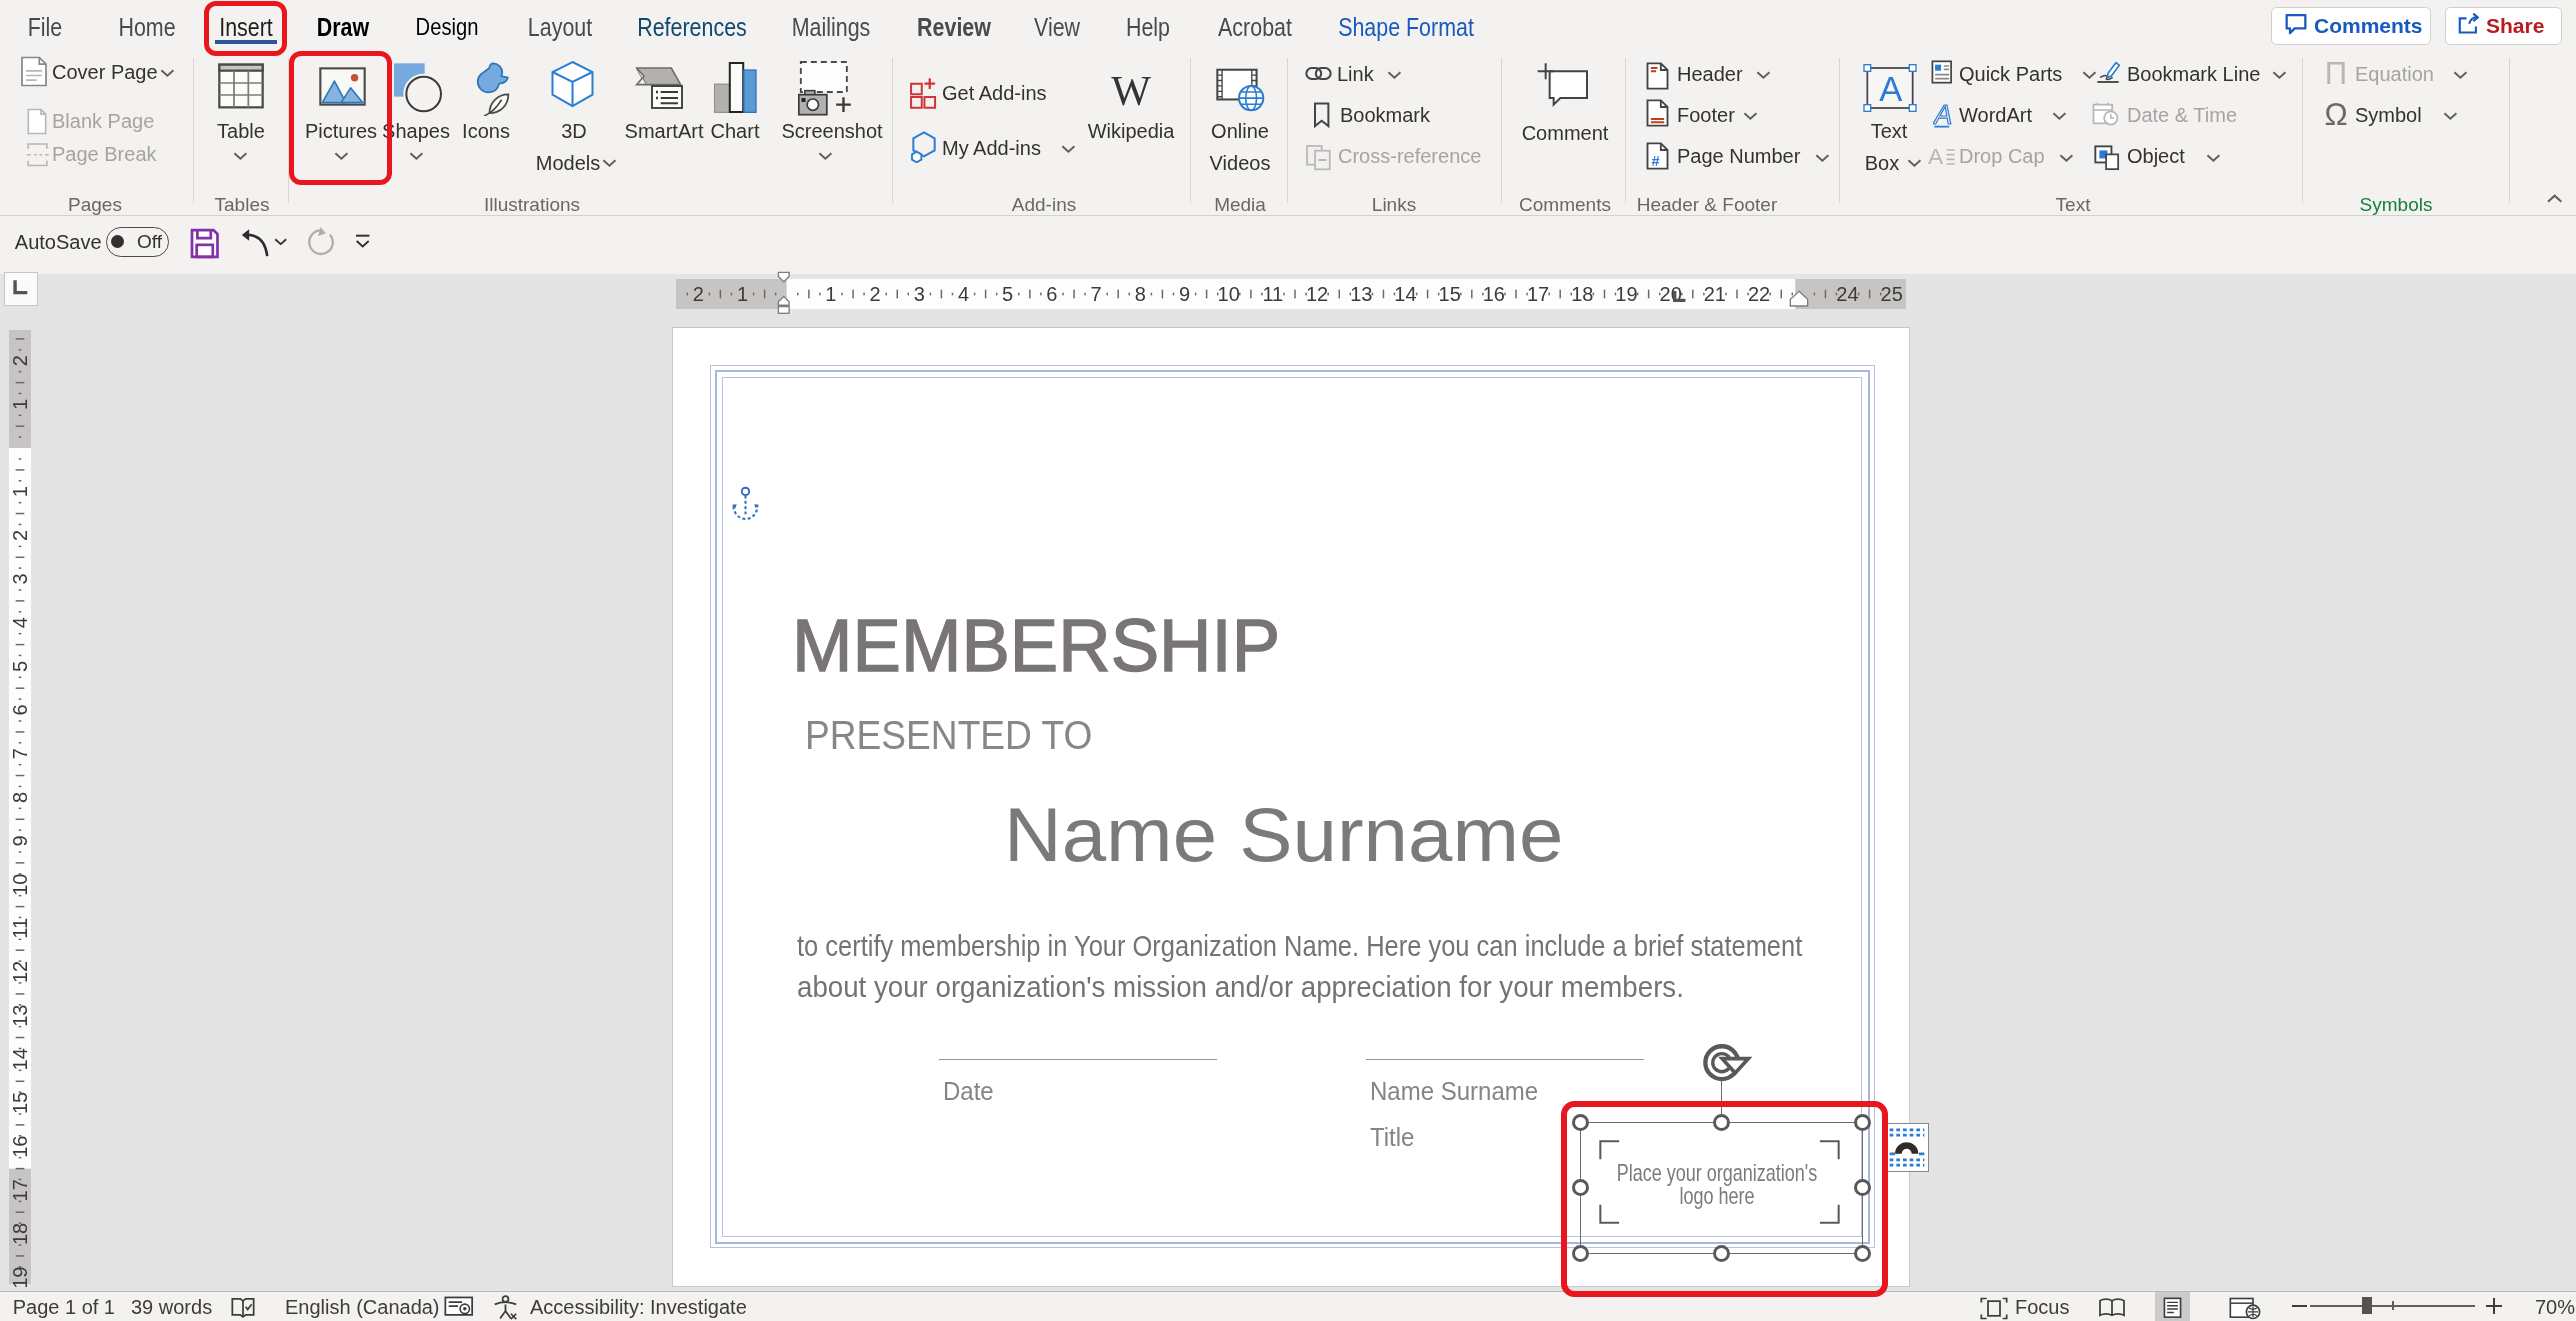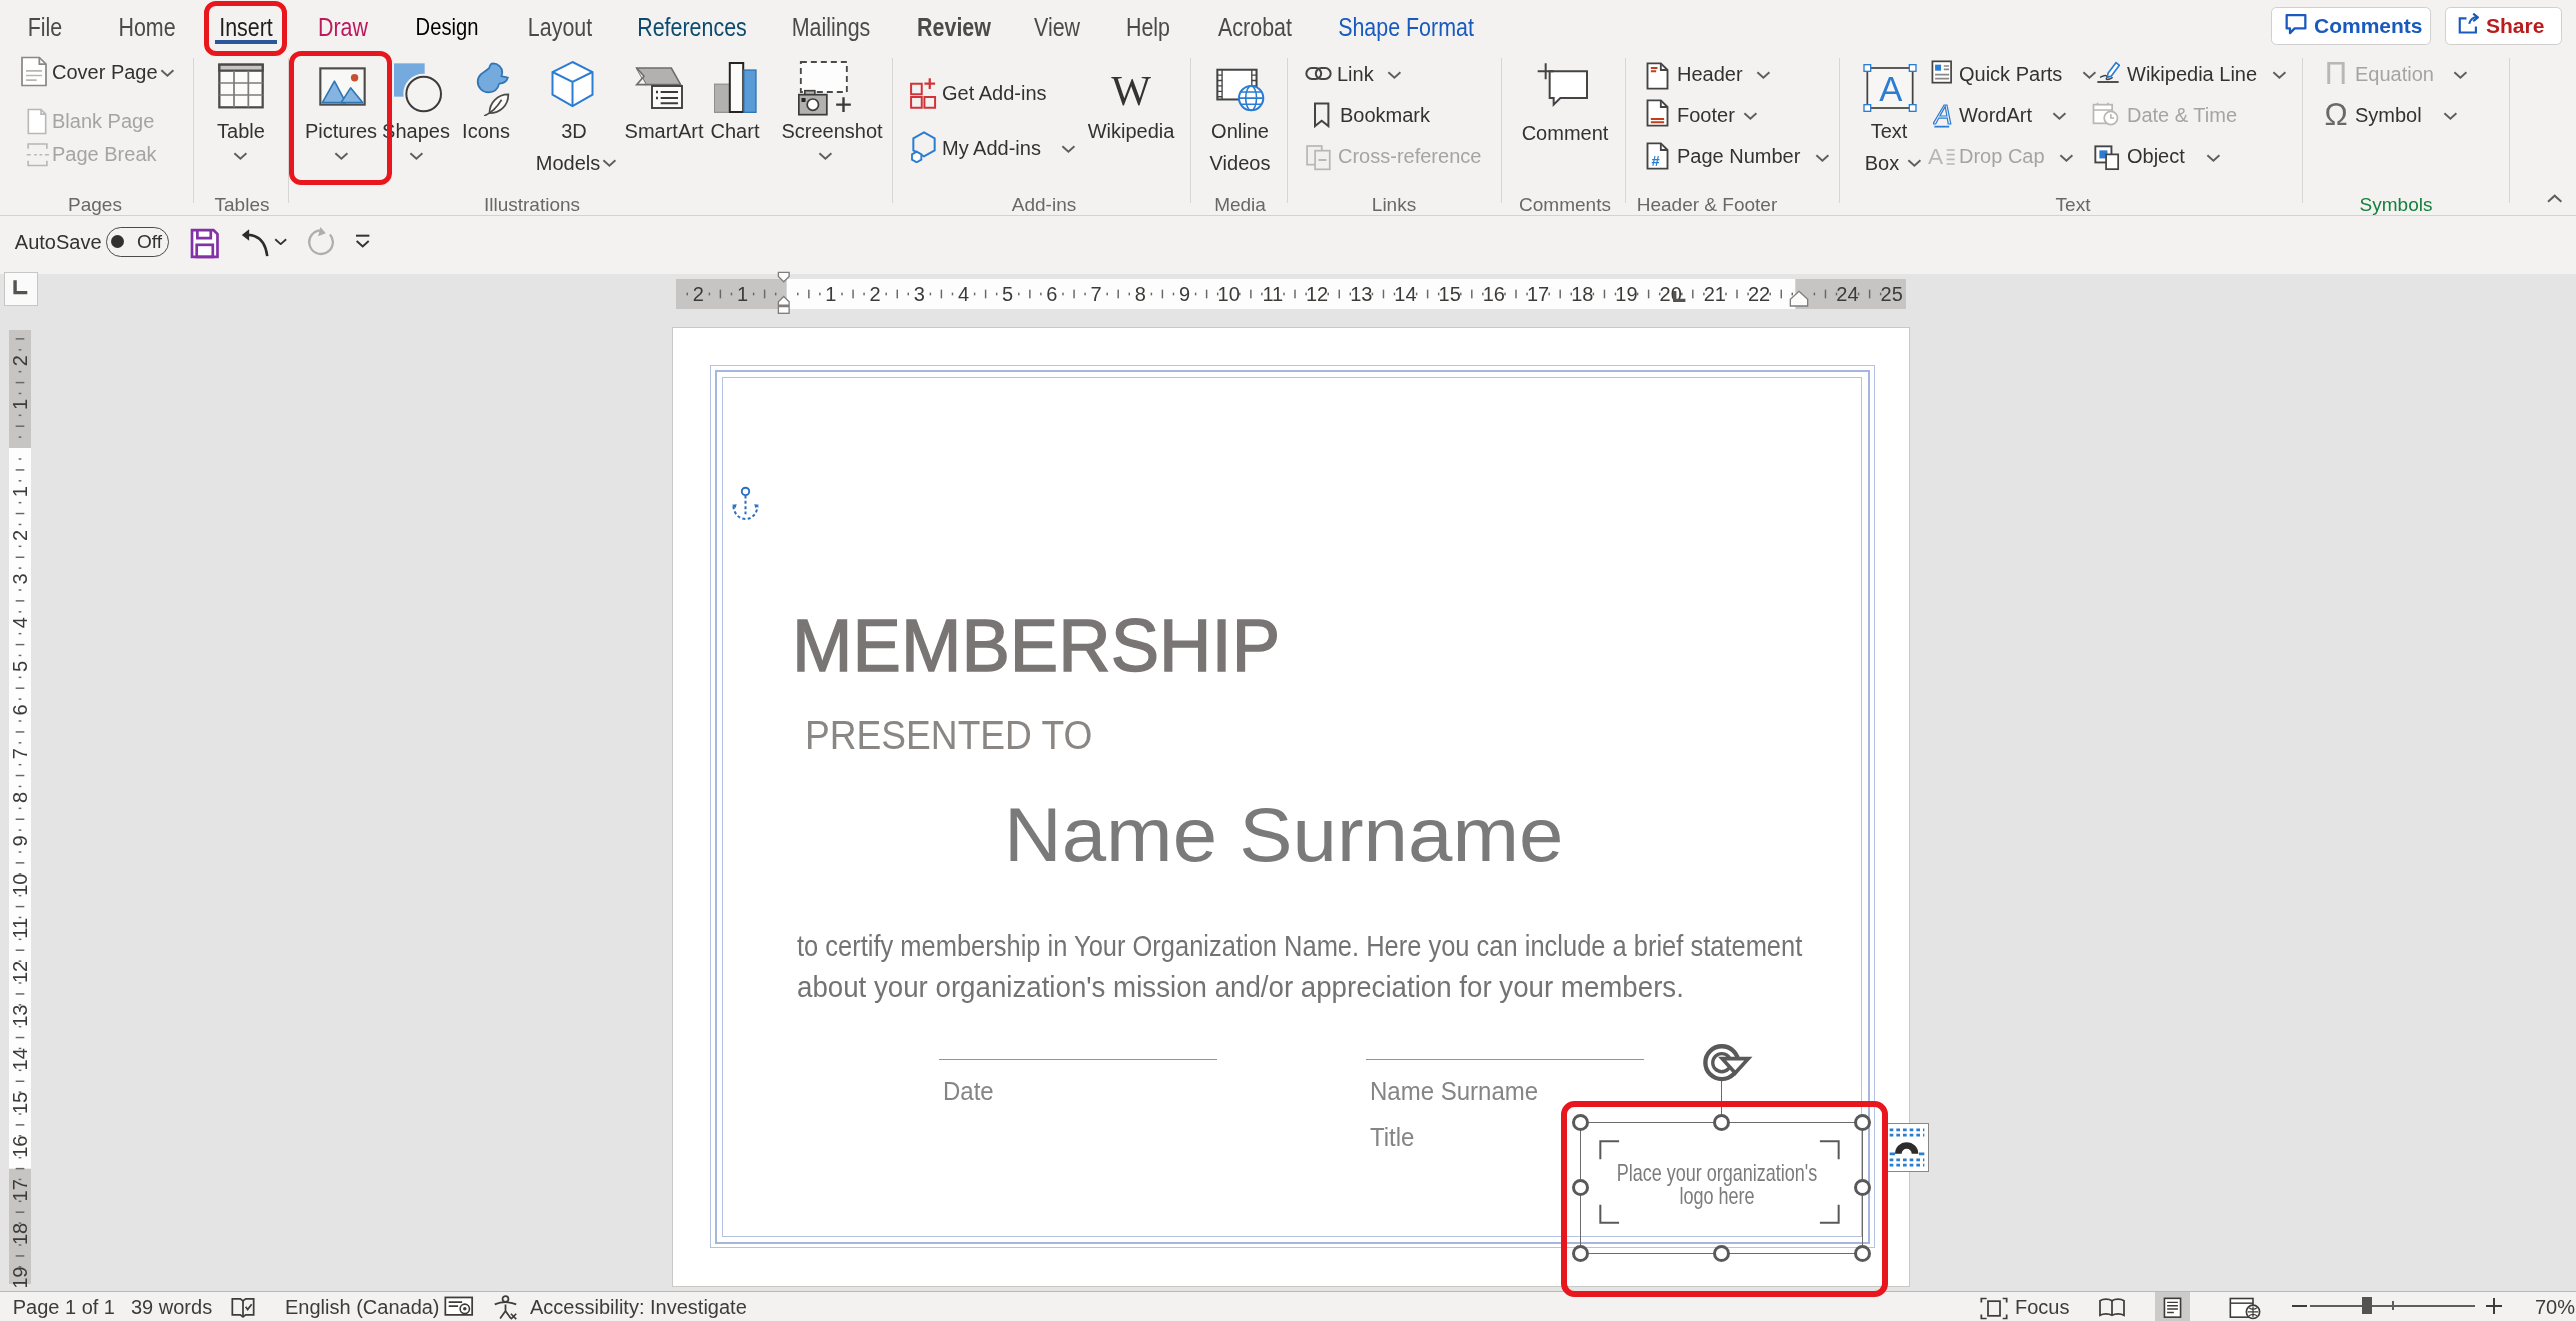--- a/index.html
+++ b/index.html
@@ -6,21 +6,21 @@
  font-family:"Liberation Sans",sans-serif;-webkit-font-smoothing:antialiased;}
 .abs{position:absolute;}
 svg{display:block}
 </style></head>
 <body>
 <div class="abs" style="left:0;top:0;width:2576px;height:1322px;overflow:hidden;">
 
 <div class="abs" style="left:45px;top:27px;font-size:25.5px;color:#4a4a4a;font-weight:400;white-space:nowrap;transform:translate(-50%,-50%);"><span style="display:inline-block;transform:scaleX(0.84);transform-origin:center center;">File</span></div>
 <div class="abs" style="left:147px;top:27px;font-size:25.5px;color:#4a4a4a;font-weight:400;white-space:nowrap;transform:translate(-50%,-50%);"><span style="display:inline-block;transform:scaleX(0.84);transform-origin:center center;">Home</span></div>
 <div class="abs" style="left:246px;top:27px;font-size:25.5px;color:#1f1e1d;font-weight:400;white-space:nowrap;transform:translate(-50%,-50%);"><span style="display:inline-block;transform:scaleX(0.84);transform-origin:center center;">Insert</span></div>
-<div class="abs" style="left:343px;top:27px;font-size:25.5px;color:#be185d;font-weight:400;white-space:nowrap;transform:translate(-50%,-50%);text-align:center;"><span style="display:inline-block;transform:scaleX(0.84);transform-origin:center center;">Draw</span></div>
+<div class="abs" style="left:343px;top:27px;font-size:25.5px;color:#000000;font-weight:700;white-space:nowrap;transform:translate(-50%,-50%);text-align:center;"><span style="display:inline-block;transform:scaleX(0.84);transform-origin:center center;">Draw</span></div>
 <div class="abs" style="left:447px;top:27px;font-size:24px;color:#000000;font-weight:400;white-space:nowrap;transform:translate(-50%,-50%);"><span style="display:inline-block;transform:scaleX(0.84);transform-origin:center center;">Design</span></div>
 <div class="abs" style="left:560px;top:27px;font-size:25.5px;color:#4a4a4a;font-weight:400;white-space:nowrap;transform:translate(-50%,-50%);"><span style="display:inline-block;transform:scaleX(0.84);transform-origin:center center;">Layout</span></div>
 <div class="abs" style="left:692px;top:27px;font-size:25.5px;color:#0c4a6e;font-weight:400;white-space:nowrap;transform:translate(-50%,-50%);"><span style="display:inline-block;transform:scaleX(0.84);transform-origin:center center;">References</span></div>
 <div class="abs" style="left:831px;top:27px;font-size:25.5px;color:#4a4a4a;font-weight:400;white-space:nowrap;transform:translate(-50%,-50%);"><span style="display:inline-block;transform:scaleX(0.84);transform-origin:center center;">Mailings</span></div>
 <div class="abs" style="left:954px;top:27px;font-size:25.5px;color:#4a4a4a;font-weight:700;white-space:nowrap;transform:translate(-50%,-50%);"><span style="display:inline-block;transform:scaleX(0.84);transform-origin:center center;">Review</span></div>
 <div class="abs" style="left:1057px;top:27px;font-size:25.5px;color:#4a4a4a;font-weight:400;white-space:nowrap;transform:translate(-50%,-50%);"><span style="display:inline-block;transform:scaleX(0.84);transform-origin:center center;">View</span></div>
 <div class="abs" style="left:1148px;top:27px;font-size:25.5px;color:#4a4a4a;font-weight:400;white-space:nowrap;transform:translate(-50%,-50%);"><span style="display:inline-block;transform:scaleX(0.84);transform-origin:center center;">Help</span></div>
 <div class="abs" style="left:1255px;top:27px;font-size:25.5px;color:#4a4a4a;font-weight:400;white-space:nowrap;transform:translate(-50%,-50%);"><span style="display:inline-block;transform:scaleX(0.84);transform-origin:center center;">Acrobat</span></div>
 <div class="abs" style="left:1406px;top:27px;font-size:25.5px;color:#185abd;font-weight:400;white-space:nowrap;transform:translate(-50%,-50%);"><span style="display:inline-block;transform:scaleX(0.84);transform-origin:center center;">Shape Format</span></div>
 <div class="abs" style="left:215px;top:40px;width:62px;height:4px;background:#2b579a;"></div>
@@ -258,21 +258,21 @@
     </svg>
 <div class="abs" style="left:1959px;top:156px;font-size:20px;color:#a6a4a2;font-weight:400;white-space:nowrap;transform:translateY(-50%);">Drop Cap</div>
 <svg class="abs" style="left:2059px;top:154px" width="14.8" height="8" viewBox="0 0 22 12">
       <path d="M2 2 L11 10 L20 2" fill="none" stroke="#605e5c" stroke-width="3"></path>
     </svg>
 <svg class="abs" style="left:2096px;top:60px" width="24" height="24" viewBox="0 0 36 36">
 <path d="M2 33 h32" stroke="#444" stroke-width="2.8"></path>
 <path d="M6 26 c4 -2 8 -4 10 -2 c2 2 -2 4 0 5 c2 1 6 -1 9 -3" fill="none" stroke="#444" stroke-width="2.2"></path>
 <path d="M18 20 L30 4 l5 4 -12 16 -6 2 z" fill="#fff" stroke="#2b7cd3" stroke-width="2.4"></path>
     </svg>
-<div class="abs" style="left:2127px;top:74px;font-size:20px;color:#33322f;font-weight:400;white-space:nowrap;transform:translateY(-50%);">Wikipedia Line</div>
+<div class="abs" style="left:2127px;top:74px;font-size:20px;color:#33322f;font-weight:400;white-space:nowrap;transform:translateY(-50%);">Bookmark Line</div>
 <svg class="abs" style="left:2272px;top:71px" width="14.8" height="8" viewBox="0 0 22 12">
       <path d="M2 2 L11 10 L20 2" fill="none" stroke="#605e5c" stroke-width="3"></path>
     </svg>
 <svg class="abs" style="left:2092px;top:102px" width="27" height="24" viewBox="0 0 40 36">
 <rect x="2" y="4" width="28" height="28" fill="#fff" stroke="#b9b7b5" stroke-width="2.6"></rect>
 <path d="M2 12 h28 M8 4 v-3 M24 4 v-3" stroke="#b9b7b5" stroke-width="2.6"></path>
 <circle cx="28" cy="24" r="10" fill="#fff" stroke="#b9b7b5" stroke-width="2.6"></circle>
 <path d="M28 18 v6 h5" fill="none" stroke="#b9b7b5" stroke-width="2.4"></path>
     </svg>
 <div class="abs" style="left:2127px;top:115px;font-size:20px;color:#a6a4a2;font-weight:400;white-space:nowrap;transform:translateY(-50%);">Date &amp; Time</div>

